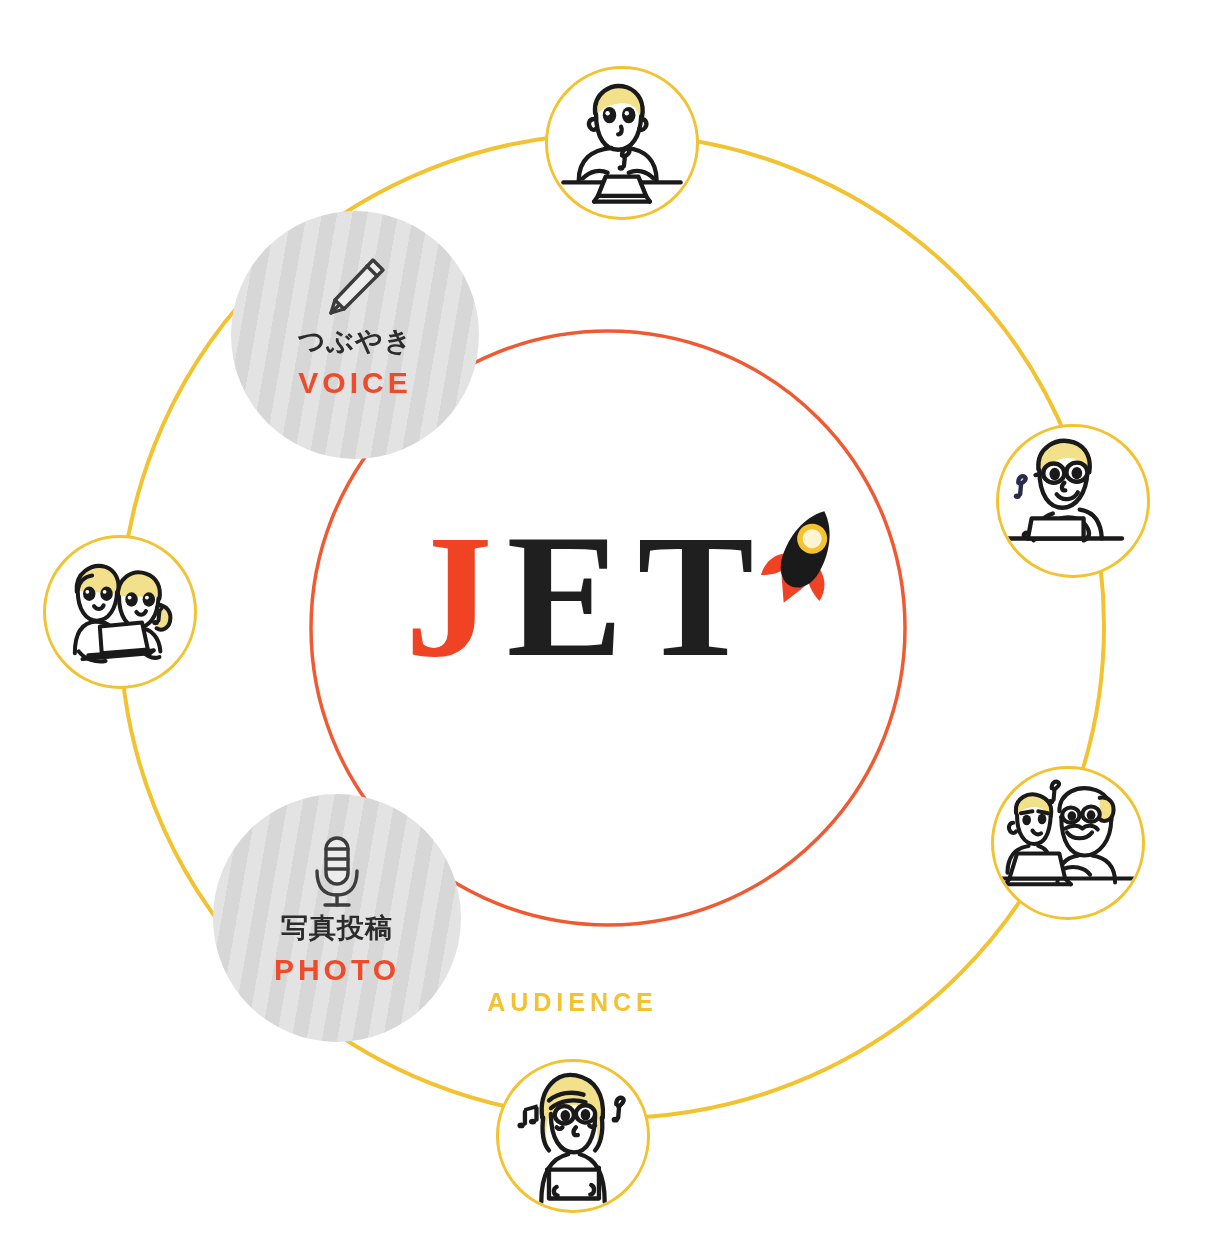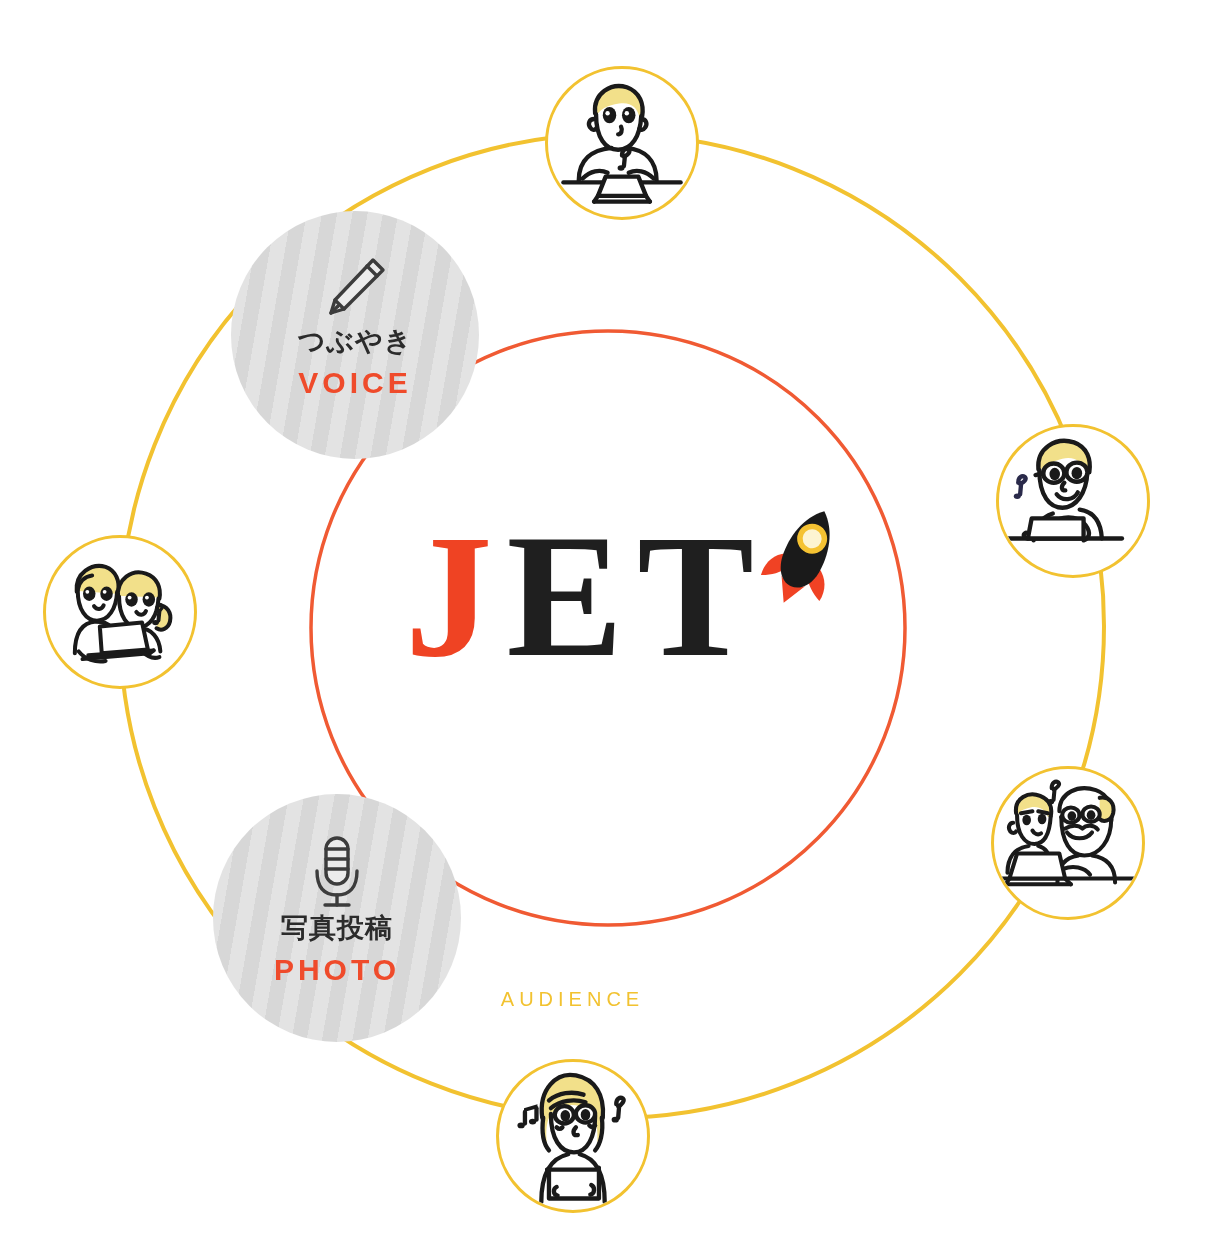--- a/index.html
+++ b/index.html
@@ -99,22 +99,22 @@
     position:absolute;
     left:350px;top:2px;
     width:98px;height:108px;
   }
 
   
   #audience-label{
     position:absolute;
     left:0;top:988px;width:1225px;
     text-align:center;
-    font-size:20px;
-    font-weight:400;
+    font-size:25px;
+    font-weight:700;
     letter-spacing:5px;
     color:#f2c230;
     pointer-events:none;
   }
   #audience-label span{position:relative;left:-40px;}
 </style>
 </head>
 <body>
 
 <div id="stage">

